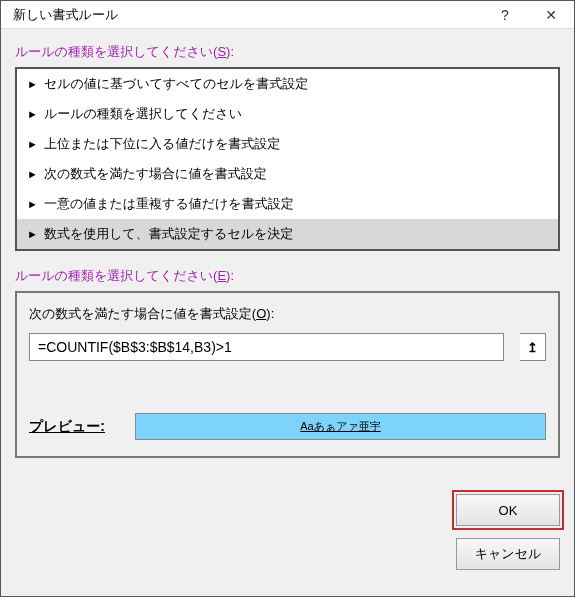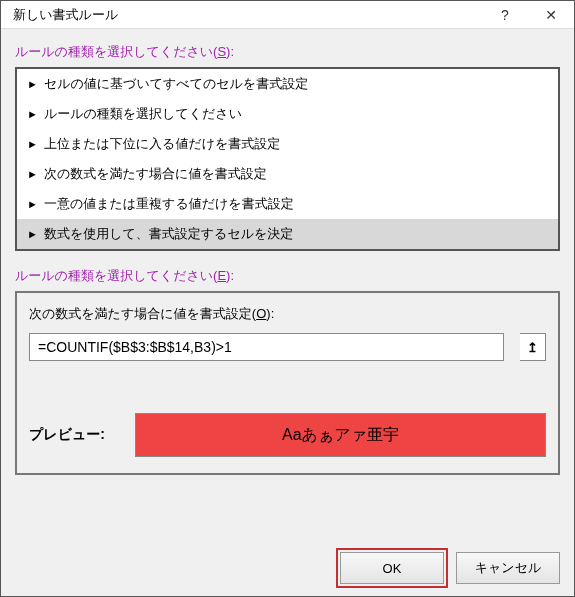--- a/index.html
+++ b/index.html
@@ -102,52 +102,54 @@
   background: #fff;
   display: flex;
   align-items: center;
   justify-content: center;
 }
 .preview-row {
   display: flex;
   align-items: center;
   margin-top: 52px;
   gap: 16px;
+  text-decoration: underline;
 }
 .preview-label {
   font-weight: bold;
   font-size: 14px;
   width: 90px;
 }
 .preview-box {
   flex: 1;
-  height: 44px;
-  background: #ef4444;
+  height: 27px;
+  background: #7dd3fc;
   border: 1px solid #888;
   display: flex;
   align-items: center;
   justify-content: center;
-  font-size: 16px;
+  font-size: 11px;
   color: #000;
 }
 .format-btn {
   width: 100px;
   height: 36px;
   background: linear-gradient(#f8f8f8,#e4e4e4);
   border: 1px solid #888;
   outline: 1px solid #2a5aaa;
   font-size: 13px;
 }
 .format-btn .mn { text-decoration: underline; }
 .button-row {
   position: absolute;
   right: 14px;
-  bottom: 12px;
+  bottom: 26px;
   display: flex;
   gap: 12px;
+  flex-direction: column;
 }
 .btn {
   width: 104px;
   height: 32px;
   background: linear-gradient(#f8f8f8,#e4e4e4);
   border: 1px solid #999;
   font-size: 13px;
   font-family: inherit;
 }
 .btn.ok {

